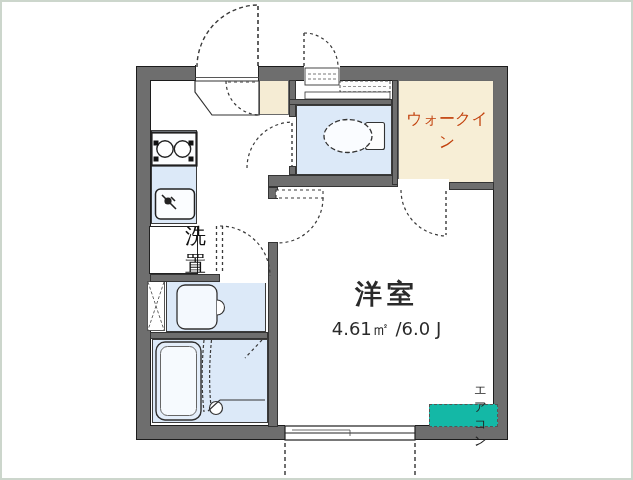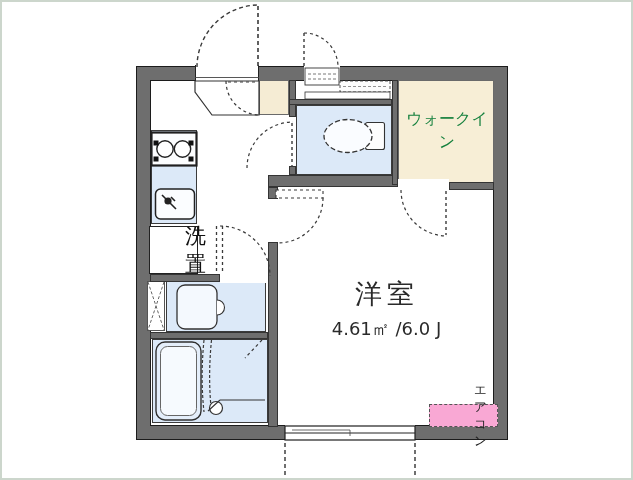--- a/index.html
+++ b/index.html
@@ -23,25 +23,25 @@
   .xbox{left:145px;top:279px;width:18px;height:50px;background:#fff;border:1px solid #555;}
   .vanity{left:164px;top:277px;width:100px;height:53px;background:#dce9f8;border:1px solid #3b3b3b;}
   .bath{left:150px;top:337px;width:116px;height:84px;background:#dce9f8;border:1px solid #3b3b3b;}
   .patch{position:absolute;background:#fff;box-sizing:border-box;}
   .entrance-patch{left:193px;top:63px;width:64px;height:16px;border-left:1px solid #222;border-right:1px solid #222;}
   .window-patch{left:302px;top:63px;width:36px;height:16px;}
   .closet-door-patch{left:396px;top:177px;width:51px;height:11px;}
   .washroom-door-patch{left:218px;top:271px;width:48px;height:10px;}
   .bottom-window-patch{left:283px;top:423px;width:130px;height:16px;}
   svg.overlay{position:absolute;left:0;top:0;width:633px;height:480px;}
-  .lbl{position:absolute;color:#15803d;text-align:center;}
+  .lbl{position:absolute;color:#c2410c;text-align:center;}
   .closet-label{left:399px;top:105px;width:92px;font-size:16px;line-height:23px;}
-  .mainroom-label{left:305px;top:274px;width:160px;font-size:27px;letter-spacing:5px;color:#2a2a2a;}
+  .mainroom-label{left:305px;top:274px;width:160px;font-size:27px;letter-spacing:5px;color:#2a2a2a;font-weight:bold;}
   .area-label{left:302px;top:315px;width:165px;font-size:18px;color:#2a2a2a;}
-  .aircon-box{left:427px;top:402px;width:69px;height:23px;background:#f9a8d4;border:1.5px dashed #555;
+  .aircon-box{left:427px;top:402px;width:69px;height:23px;background:#14b8a6;border:1.5px dashed #555;
     display:flex;align-items:center;justify-content:center;}
   .aircon-box span{font-size:12.5px;color:#222;letter-spacing:1px;}
 </style>
 </head>
 <body>
 
 <div id="stage">
 
   <div class="abs outer-wall"></div>
   <div class="abs inner-floor"></div>

